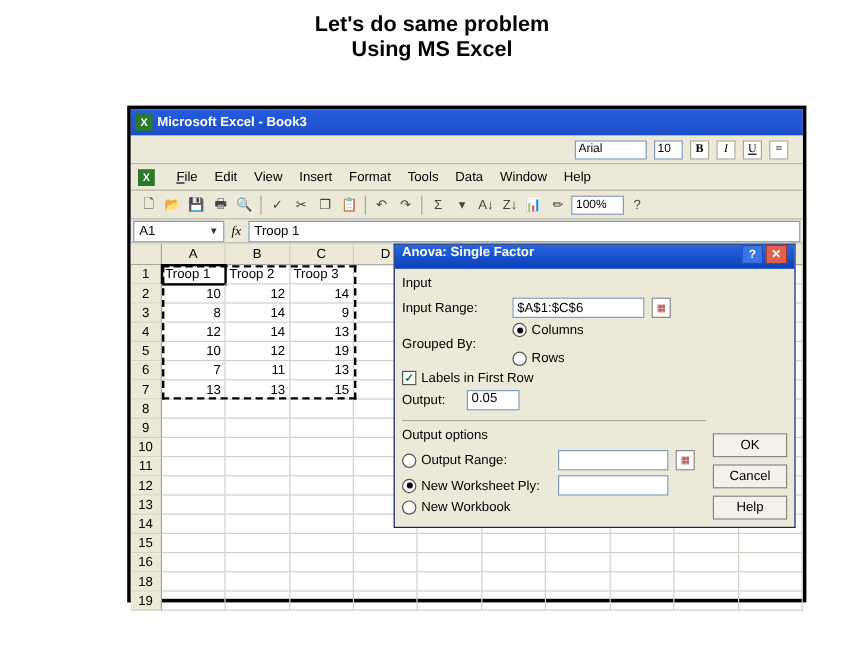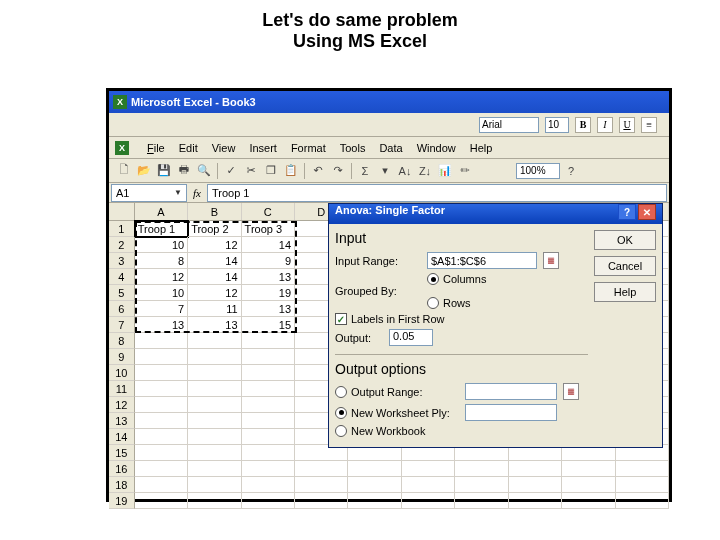--- a/index.html
+++ b/index.html
@@ -36,36 +36,36 @@
 .selection-border { position: absolute; border: 2px dashed #000; pointer-events: none; }
 
 .dialog { position: absolute; left: 219px; top: 112px; width: 335px; background: #ece9d8; border: 1px solid #0a246a; font-size: 11px; z-index: 10; }
 .dlg-title { background: linear-gradient(to bottom, #2a66e0, #0a3fb8); height: 20px; color: #fff; font-weight: bold; font-size: 11px; display: flex; align-items: flex-start; padding: 0 6px; }
 .dlg-title .spacer { flex: 1; }
 .dlg-title .winbtn { width: 18px; height: 16px; margin-left: 2px; display: flex; align-items: center; justify-content: center; font-size: 10px; font-weight: bold; }
 .dlg-title .help { background: #3d74e6; color: #fff; border: 1px solid #1a4dc8; }
 .dlg-title .close { background: #e36152; color: #fff; border: 1px solid #a03525; }
 .dlg-body { display: flex; padding: 6px; gap: 6px; }
 .dlg-left { flex: 1; }
-.dlg-right { width: 62px; display: flex; flex-direction: column; gap: 6px; }
+.dlg-right { width: 62px; display: flex; flex-direction: column; gap: 6px; justify-content: flex-end; }
 .dlg-btn { height: 20px; border: 1px solid #888; background: #f3f1e9; display: flex; align-items: center; justify-content: center; font-size: 11px; }
-.fieldset-label { font-size: 14px; margin-bottom: 6px; }
+.fieldset-label { font-size: 11px; margin-bottom: 6px; }
 .field-row { display: flex; align-items: center; margin-bottom: 4px; gap: 4px; }
 .field-row label { width: 88px; }
 .txt { height: 17px; border: 1px solid #7f9db9; background: #fff; padding: 0 3px; font-size: 11px; }
 .range-input { width: 110px; display: flex; align-items: center; }
 .ref-btn { width: 16px; height: 17px; border: 1px solid #888; background: #fff; display: flex; align-items: center; justify-content: center; font-size: 8px; color: #a33; margin-left: 2px; }
 .radio-col { display: flex; flex-direction: column; gap: 12px; }
 .radio-row { display: flex; align-items: center; gap: 4px; }
 .radio, .checkbox { width: 12px; height: 12px; border: 1px solid #555; background: #fff; display: inline-flex; align-items: center; justify-content: center; font-size: 8px; }
 .radio { border-radius: 50%; }
 .radio.checked::after { content: ""; width: 5px; height: 5px; background: #000; border-radius: 50%; }
 .checkbox.checked::after { content: "✓"; color: #2a7a2a; font-weight: bold; font-size: 10px; }
 .hr { border-top: 1px solid #aca899; margin: 8px 0 6px; }
-.zoom-box { width: 44px; height: 16px; border: 1px solid #7f9db9; background: #fff; display: inline-flex; align-items: center; padding: 0 3px; font-size: 10px; margin-left: 40px; }
+.zoom-box { width: 44px; height: 16px; border: 1px solid #7f9db9; background: #fff; display: inline-flex; align-items: center; padding: 0 3px; font-size: 10px; }
 </style>
 </head>
 <body>
 
 <div class="slide-title">
   <div>Let's do same problem</div>
   <div>Using MS Excel</div>
 </div>
 
 <div class="excel-window">

